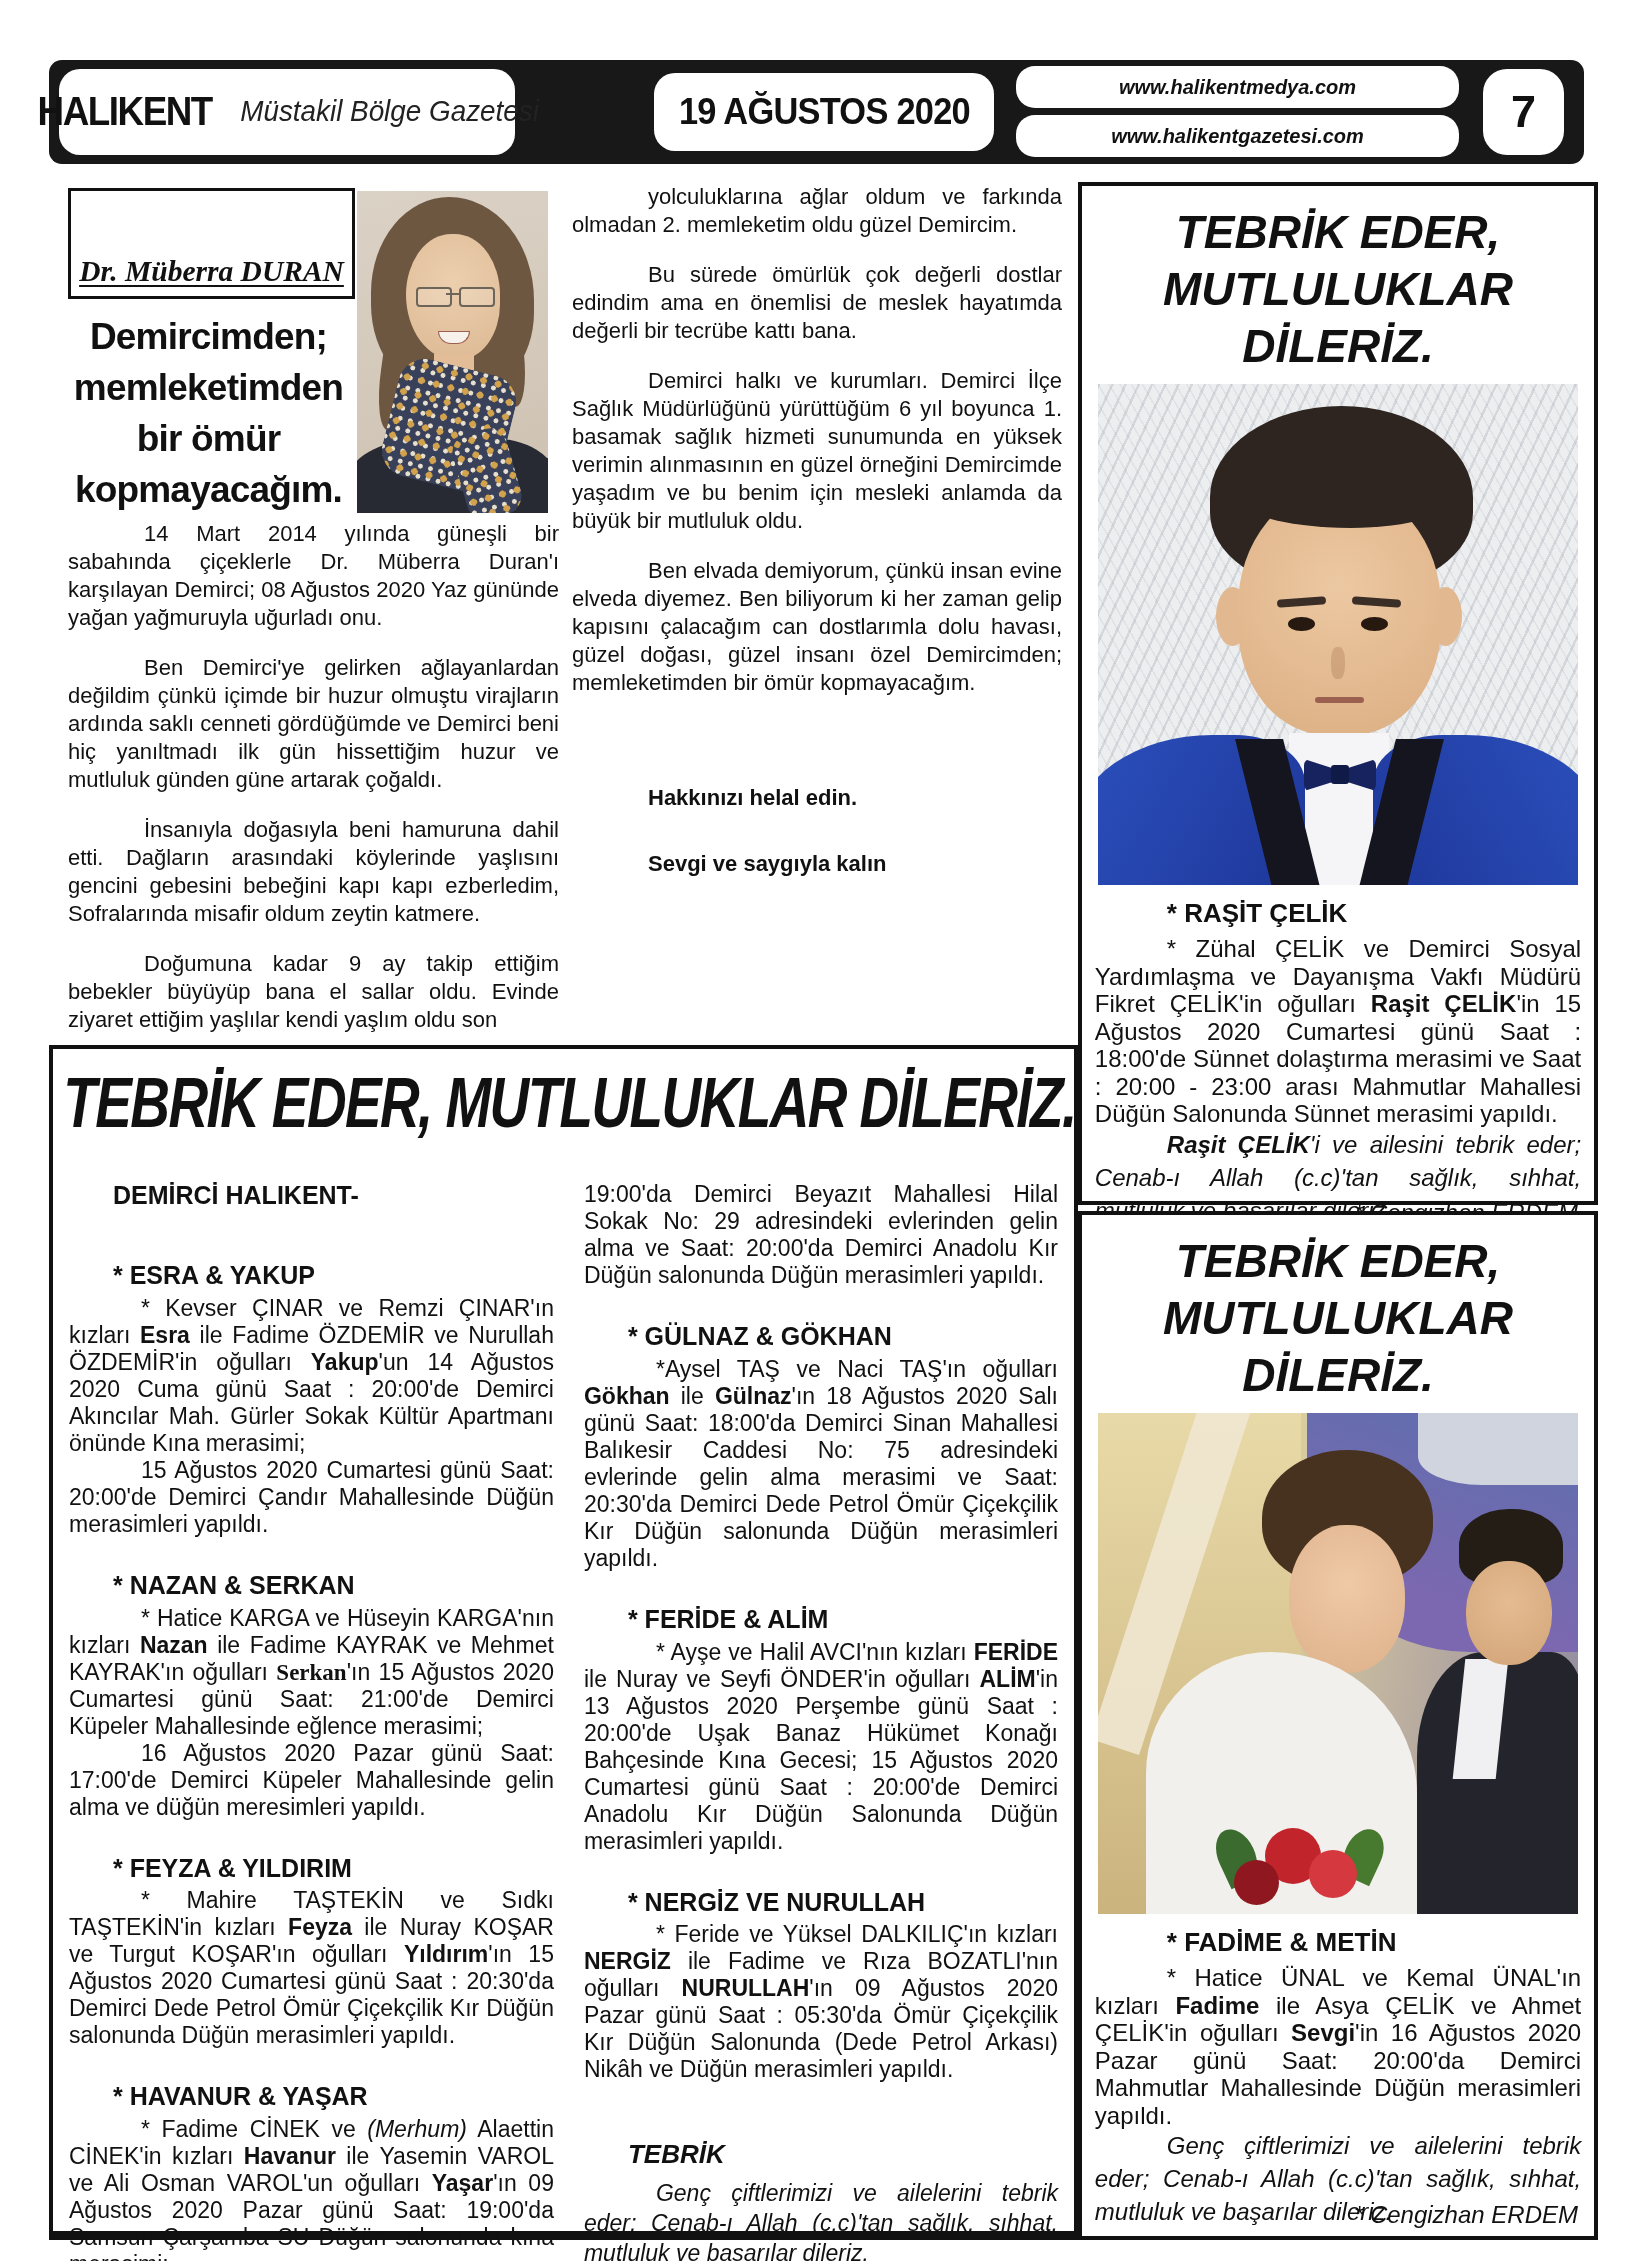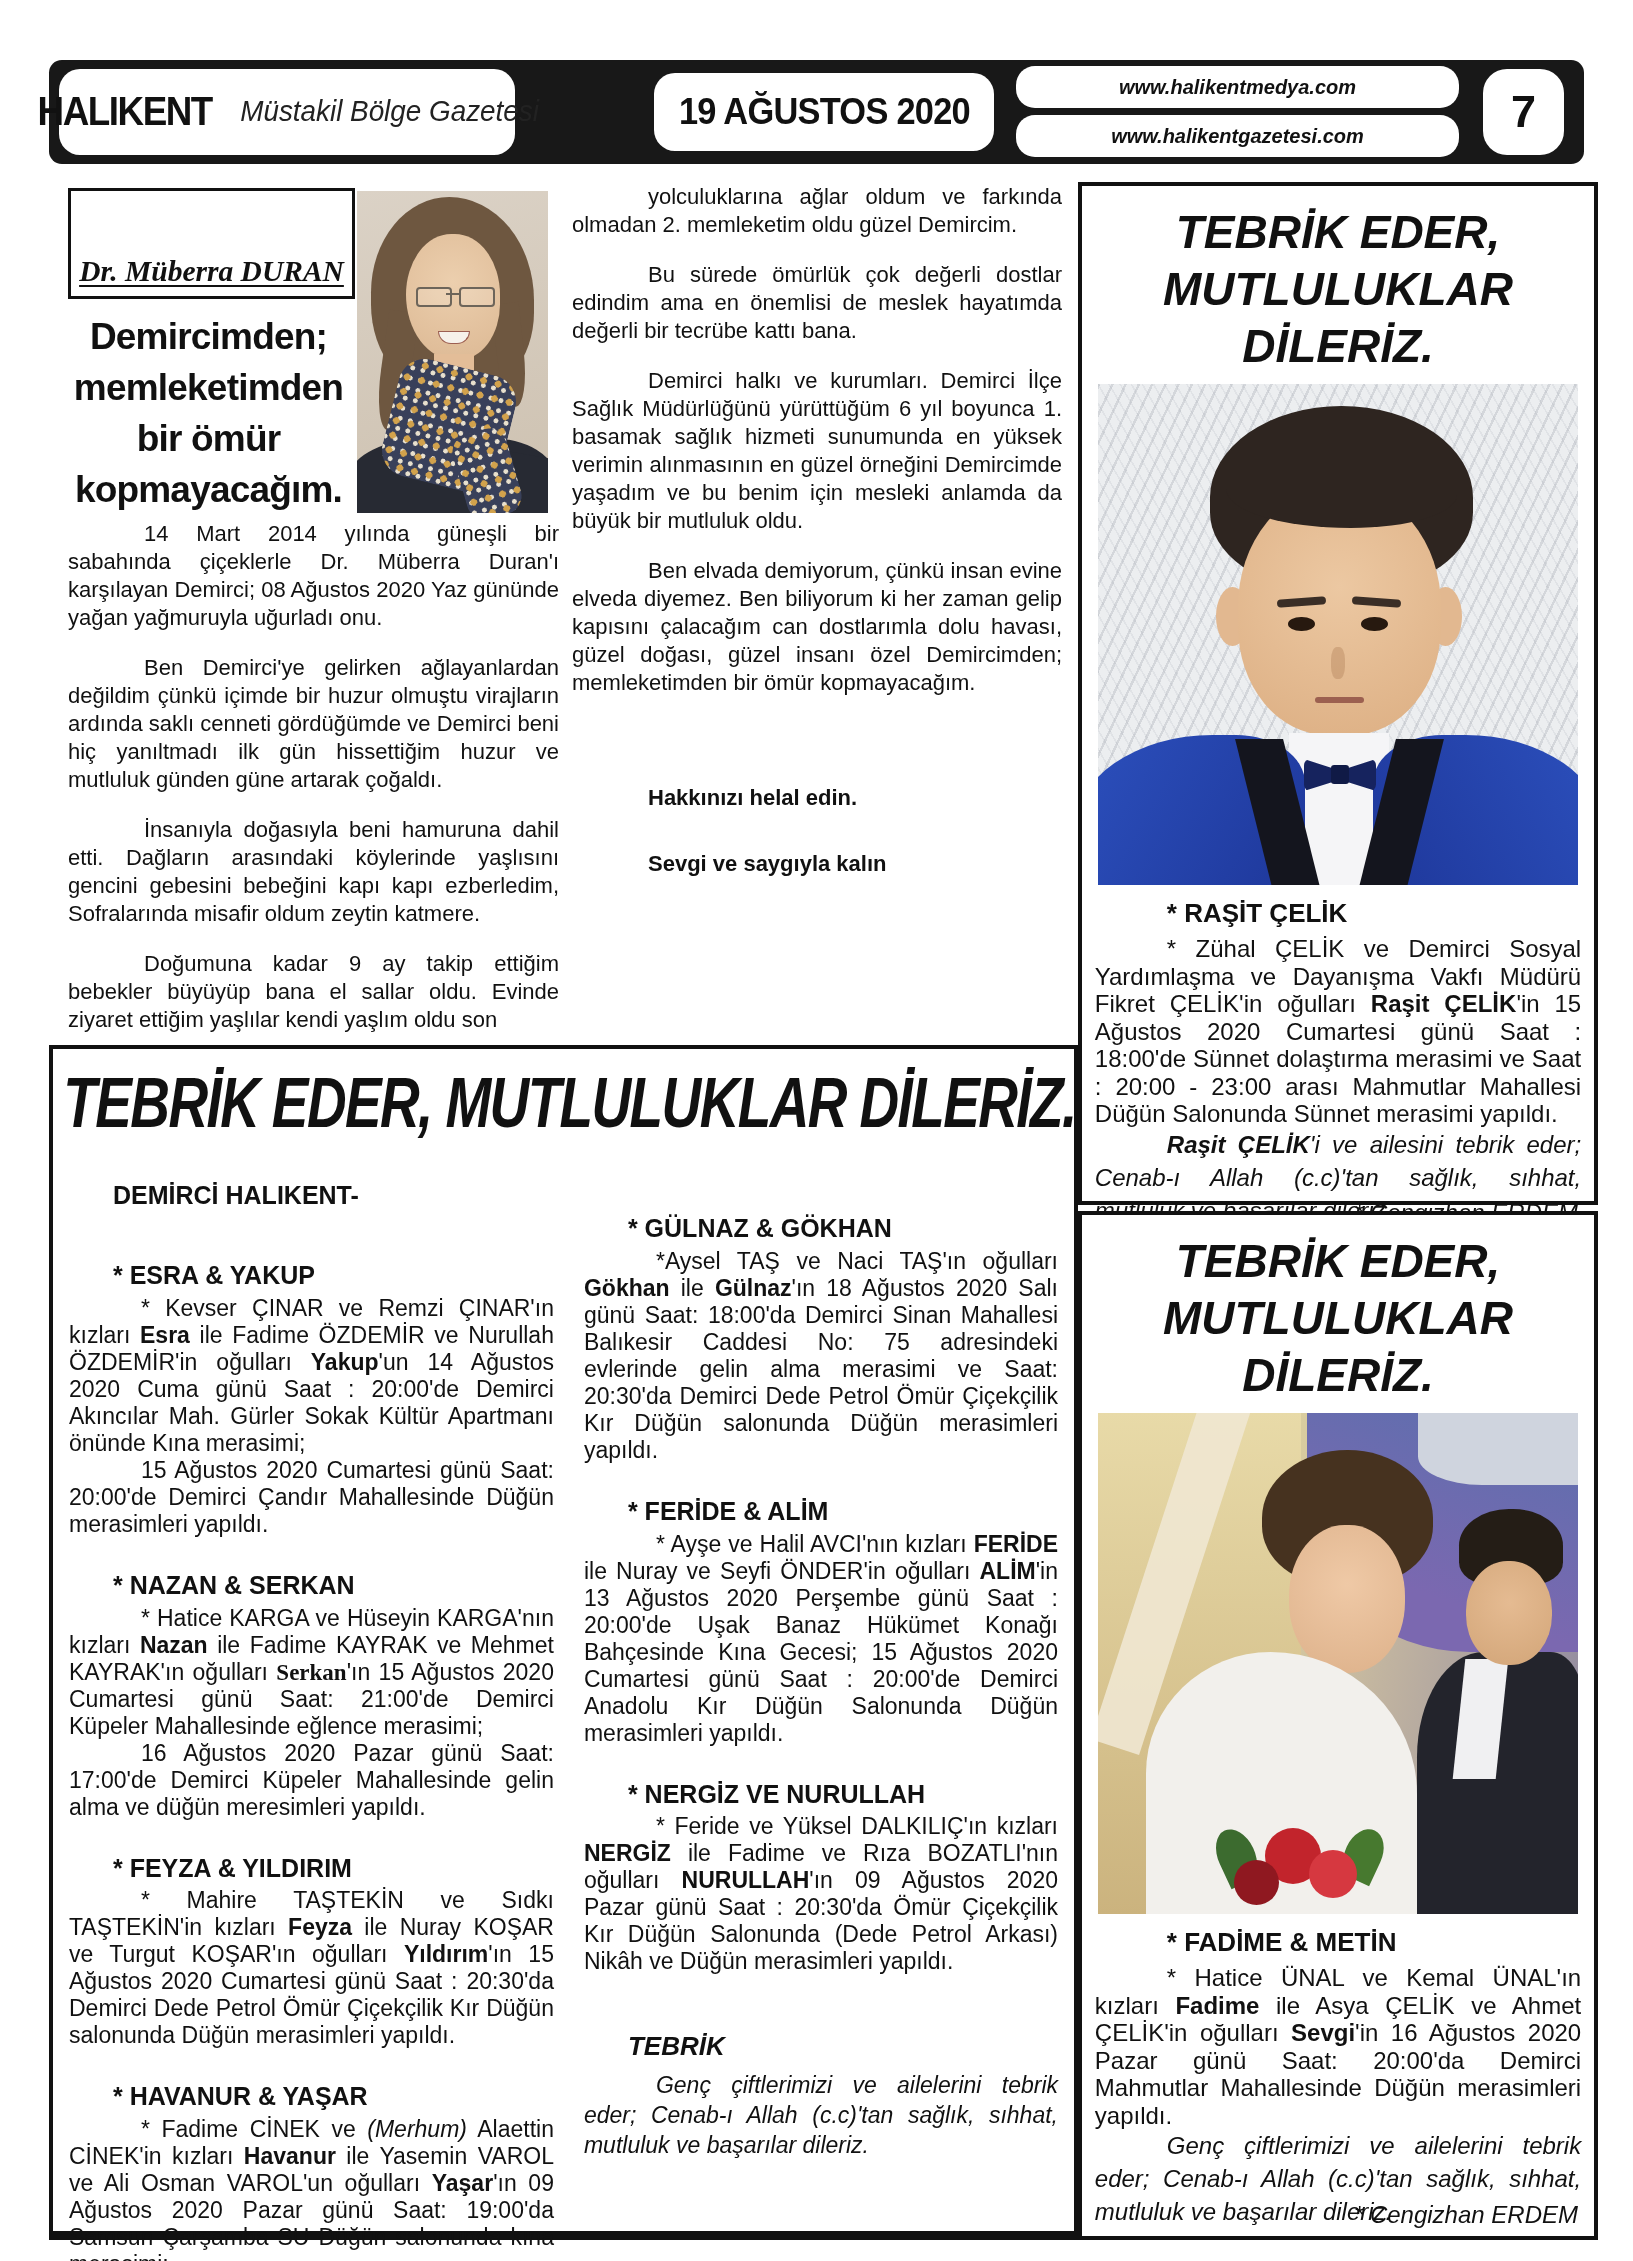--- a/index.html
+++ b/index.html
@@ -267,26 +267,27 @@
         <p class="b"><span>* Hatice KARGA ve  Hüseyin KARGA'nın kızları </span><span style="font-weight: 700;">Nazan</span><span> ile Fadime KAYRAK ve Mehmet KAYRAK'ın oğulları </span><span style="font-weight: 700; font-family: Liberation Serif, serif;">Serkan</span><span>'ın 15 Ağustos 2020 Cumartesi günü Saat: 21:00'de Demirci Küpeler Mahallesinde eğlence merasimi;</span></p>
         <p class="b"><span>16 Ağustos 2020 Pazar günü Saat: 17:00'de Demirci Küpeler Mahallesinde gelin alma ve düğün meresimleri yapıldı.</span></p>
         <p class="head">* FEYZA &amp; YILDIRIM</p>
         <p class="b"><span>* Mahire TAŞTEKİN ve Sıdkı TAŞTEKİN'in kızları </span><span style="font-weight: 700;">Feyza</span><span> ile Nuray KOŞAR ve Turgut KOŞAR'ın oğulları </span><span style="font-weight: 700;">Yıldırım</span><span>'ın 15 Ağustos 2020 Cumartesi günü Saat : 20:30'da Demirci Dede Petrol Ömür Çiçekçilik Kır Düğün salonunda Düğün merasimleri yapıldı.</span></p>
         <p class="head">* HAVANUR  &amp; YAŞAR</p>
         <p class="b"><span>* Fadime CİNEK ve </span><span style="font-style: italic;">(Merhum)</span><span> Alaettin CİNEK'in kızları </span><span style="font-weight: 700;">Havanur</span><span> ile Yasemin VAROL ve Ali Osman VAROL'un oğulları </span><span style="font-weight: 700;">Yaşar</span><span>'ın 09 Ağustos 2020 Pazar günü Saat: 19:00'da Samsun Çarşamba SU Düğün salonunda kına merasimi;</span></p>
 
       </div>
 
       <div class="bcol bcol-r">
+        <p class="b noind"><span>19:00'da Demirci Beyazıt Mahallesi Hilal Sokak No: 29 adresindeki evlerinden gelin alma ve Saat: 20:00'da Demirci Anadolu Kır Düğün salonunda Düğün merasimleri yapıldı.</span></p>
         <p class="head">* GÜLNAZ  &amp; GÖKHAN</p>
         <p class="b"><span>*Aysel TAŞ ve Naci TAŞ'ın oğulları </span><span style="font-weight: 700;">Gökhan</span><span> ile </span><span style="font-weight: 700;">Gülnaz</span><span>'ın 18 Ağustos 2020 Salı günü Saat:  18:00'da Demirci Sinan Mahallesi Balıkesir Caddesi No: 75 adresindeki evlerinde gelin alma merasimi ve Saat: 20:30'da Demirci Dede Petrol Ömür Çiçekçilik Kır Düğün salonunda Düğün merasimleri yapıldı.</span></p>
         <p class="head">* FERİDE &amp; ALİM</p>
         <p class="b"><span>* Ayşe ve Halil AVCI'nın kızları </span><span style="font-weight: 700;">FERİDE</span><span> ile Nuray ve Seyfi ÖNDER'in oğulları </span><span style="font-weight: 700;">ALİM</span><span>'in 13 Ağustos 2020 Perşembe günü Saat : 20:00'de Uşak Banaz Hükümet Konağı Bahçesinde Kına Gecesi; 15 Ağustos 2020 Cumartesi günü Saat : 20:00'de Demirci Anadolu Kır Düğün Salonunda Düğün merasimleri yapıldı.</span></p>
         <p class="head">* NERGİZ VE NURULLAH</p>
-        <p class="b"><span>* Feride ve Yüksel DALKILIÇ'ın kızları </span><span style="font-weight: 700;">NERGİZ</span><span> ile Fadime ve Rıza BOZATLI'nın oğulları </span><span style="font-weight: 700;">NURULLAH</span><span>'ın 09 Ağustos 2020 Pazar günü Saat : 20:30'da Ömür Çiçekçilik Kır Düğün Salonunda (Dede Petrol Arkası) Nikâh ve Düğün merasimleri yapıldı.</span></p>
+        <p class="b"><span>* Feride ve Yüksel DALKILIÇ'ın kızları </span><span style="font-weight: 700;">NERGİZ</span><span> ile Fadime ve Rıza BOZATLI'nın oğulları </span><span style="font-weight: 700;">NURULLAH</span><span>'ın 09 Ağustos 2020 Pazar günü Saat : 05:30'da Ömür Çiçekçilik Kır Düğün Salonunda (Dede Petrol Arkası) Nikâh ve Düğün merasimleri yapıldı.</span></p>
         <p class="tebrik-h">TEBRİK</p>
         <p class="it"><span style="font-style: italic;">Genç çiftlerimizi ve ailelerini tebrik eder; Cenab-ı Allah (c.c)'tan sağlık, sıhhat, mutluluk ve başarılar dileriz.</span></p>
 
       </div>
 
     </div>
   </div>
 
 </div>
 

